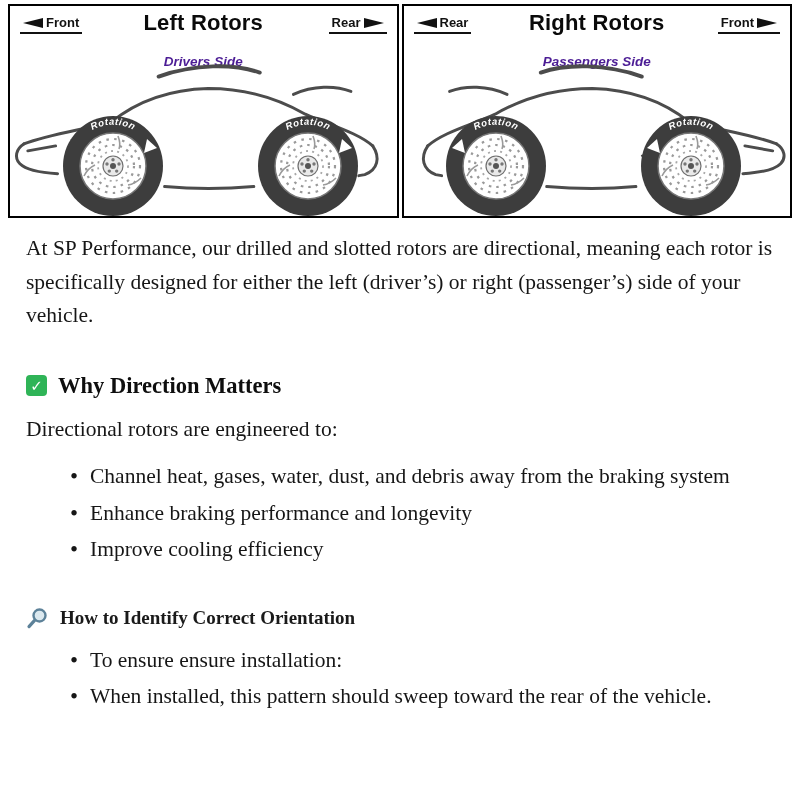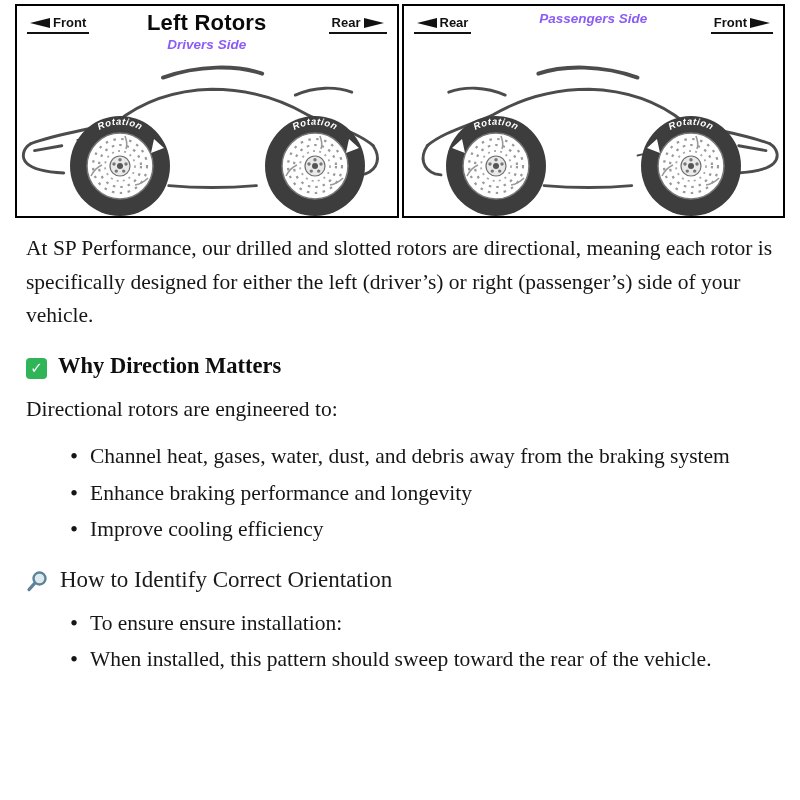--- a/index.html
+++ b/index.html
@@ -1,47 +1,47 @@
 <!DOCTYPE html>
 <html><head>
 <meta charset="utf-8">
 <style>
   *{margin:0;padding:0;box-sizing:border-box}
   html,body{background:#fff}
   body{width:800px;font-family:"Liberation Serif",serif;color:#141414}
   .page{width:800px;padding:4px 0 24px;background:#fff}
 
   
-  .diagram{display:flex;gap:3px;padding:0 15px}
+  .diagram{display:flex;gap:3px;padding:0 8px}
   .panel{flex:1;border:2px solid #000;background:#fff;height:214px;overflow:hidden;position:relative}
   .panel-header{position:relative;height:48px;padding-top:4px}
   .titles{text-align:center}
   .panel-title{font:bold 22px "Liberation Sans",sans-serif;color:#0a0a0a;letter-spacing:.2px}
-  .panel-subtitle{font:italic bold 13.5px "Liberation Sans",sans-serif;color:#8b5cf6;margin-top:1px}
+  .panel-subtitle{font:italic bold 13.5px "Liberation Sans",sans-serif;color:#4c1d95;margin-top:18px}
   .dir{position:absolute;top:9px;display:flex;align-items:center;gap:3px;
        border-bottom:2px solid #111;padding:0 3px 2px;
        font:bold 13px "Liberation Sans",sans-serif;color:#111}
   .dir-left{left:10px}
   .dir-right{right:10px}
   .tri{width:0;height:0;border-top:5px solid transparent;border-bottom:5px solid transparent;display:inline-block}
   .tri-l{border-right:20px solid #111}
   .tri-r{border-left:20px solid #111}
 
   .car-area{position:relative;height:162px}
   .car-body{position:absolute;left:0;top:0;width:100%;height:100%}
   .car-body.flip{transform:scaleX(-1)}
   .wheel{position:absolute;width:104px;height:104px}
   .rot-text{font:italic bold 9.5px "Liberation Sans",sans-serif;fill:#fff;letter-spacing:.6px}
 
   
   .content{padding:0 26px 0}
   .content p{font-size:21.5px;line-height:1.56;margin:14px 0;color:#161616}
-  .h-row{display:flex;align-items:flex-end;gap:11px;margin:20px 0 14px}
+  .h-row{display:flex;align-items:center;gap:11px;margin:40px 0 14px}
   .h-title-bold{font-size:22.5px;font-weight:bold;color:#0e0e0e}
-  .h-title-reg{font-size:23px;font-weight:normal;color:#1a1a1a}
+  .h-title-reg{font-size:19px;font-weight:bold;color:#1a1a1a}
   .check-icon{width:21px;height:21px;min-width:21px;background:#2fb457;border-radius:4px;color:#fff;
               display:inline-flex;align-items:center;justify-content:center;
               font:bold 15px "DejaVu Sans",sans-serif}
   .check-icon::before{content:"✓"}
   .mag-icon{display:inline-block;width:23px;height:23px}
   ul{list-style:none;margin:4px 0 18px;padding:0}
   li{font-size:21.5px;line-height:1.56;padding-left:64px;position:relative;margin:3px 0;color:#161616}
   li::before{content:"•";position:absolute;left:44px;top:-1px;font-size:23px}
 </style>
 </head>
@@ -121,20 +121,21 @@
       </div>
     </div>
 
     <div class="panel">
       <div class="panel-header">
         <div class="dir dir-left">
           <span class="tri tri-l"></span>
           <span>Rear</span>
         </div>
         <div class="titles">
+          <div class="panel-title">Right Rotors</div>
           <div class="panel-subtitle">Passengers Side</div>
         </div>
         <div class="dir dir-right">
           <span>Front</span>
           <span class="tri tri-r"></span>
         </div>
       </div>
       <div class="car-area">
         <svg class="car-body flip" viewBox="0 0 390 162" preserveAspectRatio="xMidYMid meet">
           <g fill="none" stroke="#4c4c4c" stroke-width="3" stroke-linecap="round">

